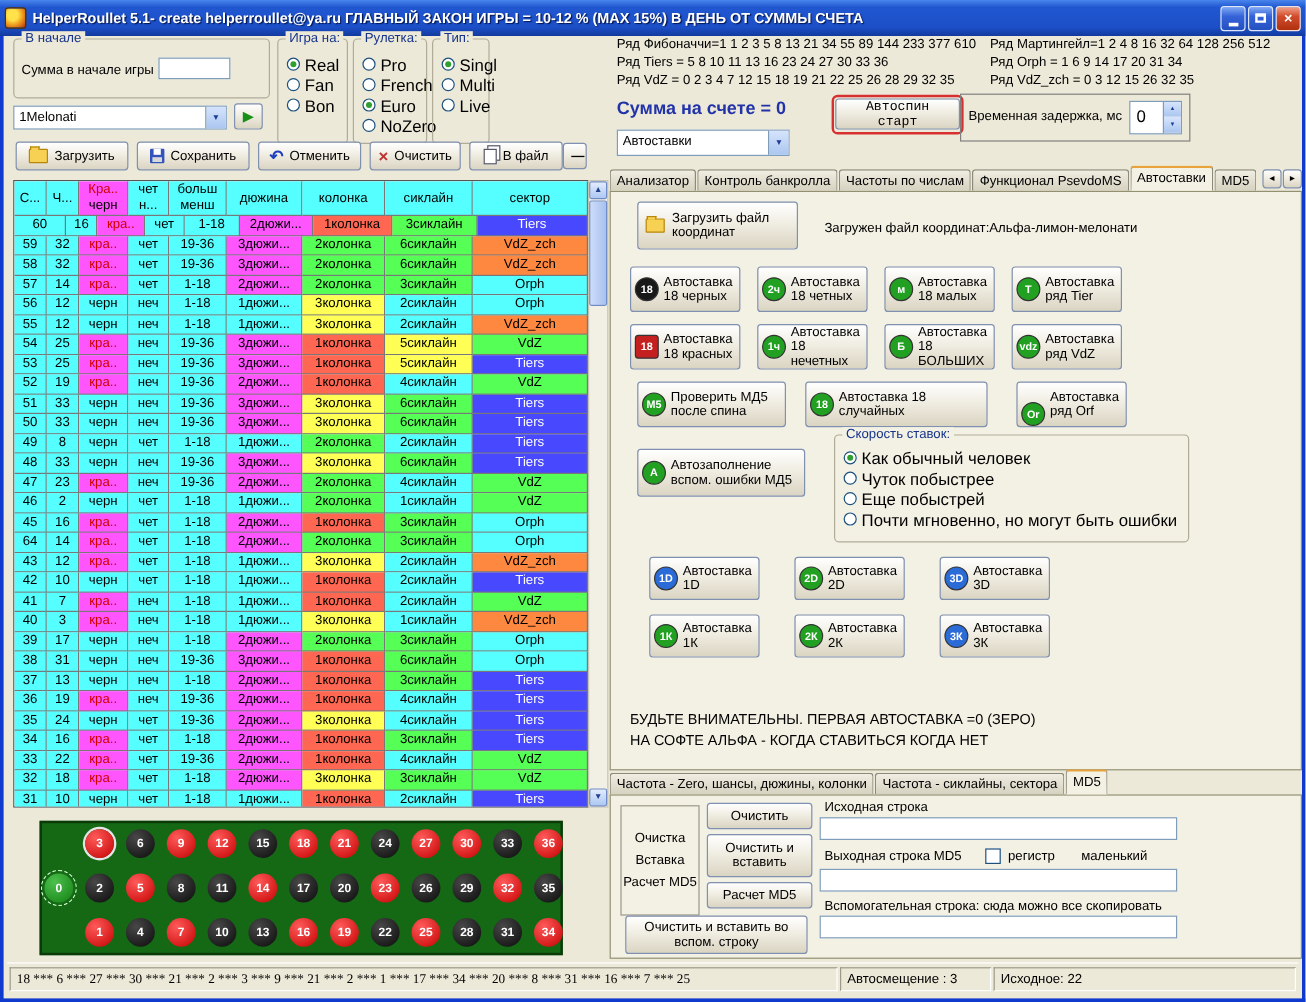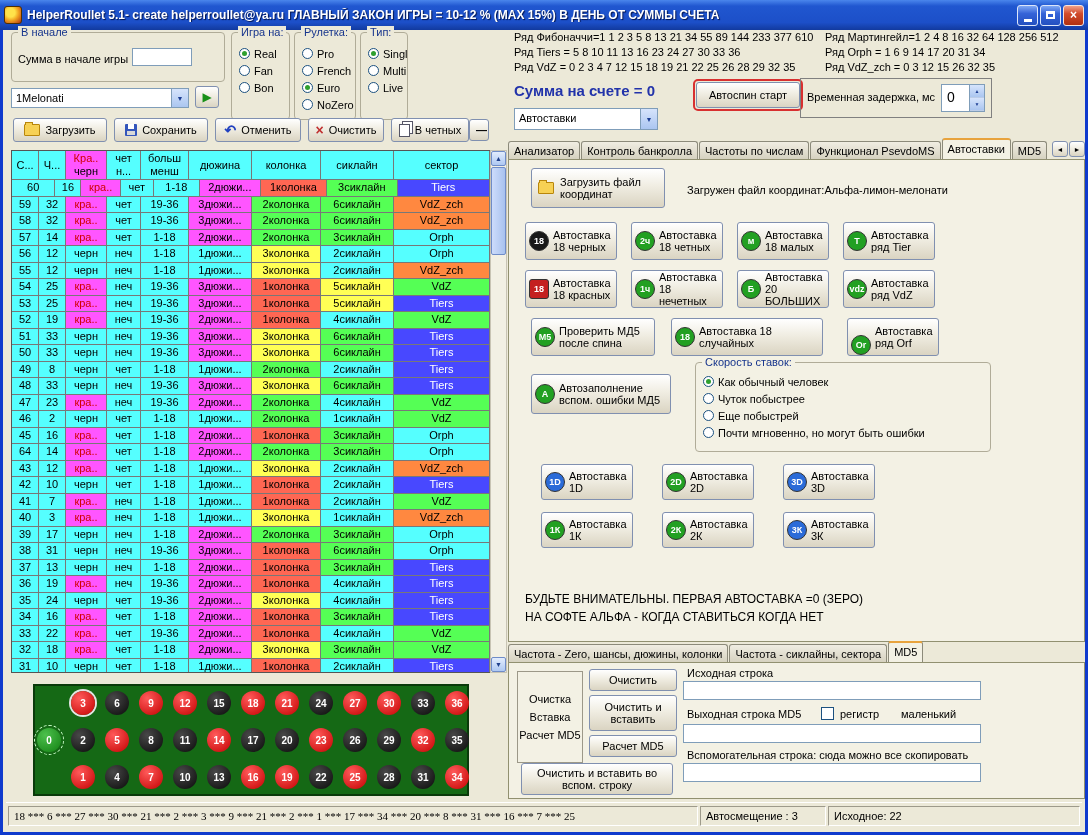--- a/index.html
+++ b/index.html
@@ -16,21 +16,21 @@
   .glyph-min{display:block;width:8px;height:3px;background:#fff;margin-top:10px;}
   .glyph-max{display:block;width:9px;height:8px;border:2px solid #fff;border-top-width:3px;box-sizing:border-box;}
   
   .group{position:absolute;border:1px solid #B0AC98;border-radius:4px;box-sizing:border-box;}
   .group-title{position:absolute;top:-7px;left:6px;background:#ECE9D8;padding:0 3px;font-size:11px;color:#16348C;}
   .btn{background:linear-gradient(#FFFFFF,#F0EDE2 45%,#DAD4C2);border:1px solid #8090B0;border-radius:3px;font-size:11px;font-family:inherit;color:#000;cursor:default;}
   input[type=text]{border:1px solid #7F9DB9;background:#fff;font-size:11px;font-family:inherit;padding:1px 3px;box-sizing:border-box;}
   .radio-item{display:flex;align-items:center;gap:4px;height:17px;padding-left:7px;}
   .radio{width:11px;height:11px;border-radius:50%;background:#fff;border:1px solid #1C5180;box-sizing:border-box;flex:0 0 auto;}
   .radio.sel::after{content:'';display:block;width:5px;height:5px;margin:2px;border-radius:50%;background:#2FA02F;}
-  .rlabel{font-size:11px;white-space:nowrap;}
+  .rlabel{font-size:14px;white-space:nowrap;}
   .checkbox{display:inline-block;width:13px;height:13px;background:#fff;border:1px solid #1C5180;box-sizing:border-box;vertical-align:middle;}
   
   .start-group{left:8px;top:32px;width:214px;height:50px;}
   .start-label{position:absolute;left:6px;top:20px;font-size:11px;}
   .start-input{position:absolute;left:120px;top:15px;width:60px;height:18px;}
   .combo{position:absolute;display:flex;background:#fff;border:1px solid #7F9DB9;box-sizing:border-box;}
   .combo-text{flex:1;font-size:11px;padding:3px 4px;white-space:nowrap;overflow:hidden;}
   .combo-arrow{width:16px;background:linear-gradient(#D6E4FC,#ABC6F0);border-left:1px solid #7F9DB9;display:flex;align-items:center;justify-content:center;font-size:7px;color:#1C3E94;}
   .profile-combo{left:8px;top:88px;width:178px;height:20px;}
   .play-btn{position:absolute;left:192px;top:86px;width:24px;height:22px;display:flex;align-items:center;justify-content:center;color:#189018;font-size:12px;}
@@ -69,21 +69,21 @@
   .bnum.red{background:radial-gradient(circle at 35% 30%,#FF5A5A,#C40000);}
   .bnum.black{background:radial-gradient(circle at 35% 30%,#484848,#0A0A0A);}
   .bnum.zero{background:radial-gradient(circle at 35% 30%,#4DC04D,#128012);outline:1px dashed #CFFFCF;outline-offset:2px;}
   .bnum.circled{box-shadow:0 0 0 2px #E4E4E4;}
   
   .rpanel{position:absolute;left:505px;top:26px;width:579px;height:773px;}
   .info-col{position:absolute;top:4px;}
   #info-col1{left:6px;} #info-col2{left:317px;}
   .info-line{font-size:11px;line-height:15px;white-space:nowrap;}
   .balance{position:absolute;left:6px;top:56px;font-size:15px;font-weight:bold;color:#2233AA;}
-  .autospin-ring{position:absolute;left:185px;top:53px;border:2px solid #D83030;border-radius:5px;padding:1px;}
+  .autospin-ring{position:absolute;left:185px;top:53px;border:2px solid #D83030;border-radius:5px;padding:1px;font-family:Liberation Mono, monospace;}
   .autospin-btn{width:104px;height:26px;font-size:11px;}
   .delay-box{position:absolute;left:292px;top:52px;width:192px;height:40px;border:1px solid #808080;box-sizing:border-box;}
   .delay-label{position:absolute;left:6px;top:12px;font-size:11px;white-space:nowrap;}
   .spinner{position:absolute;right:6px;top:5px;width:44px;height:28px;border:1px solid #7F9DB9;background:#fff;box-sizing:border-box;display:flex;}
   .spin-val{flex:1;font-size:14px;padding:4px 0 0 5px;}
   .spin-arrows{width:14px;display:flex;flex-direction:column;border-left:1px solid #7F9DB9;}
   .spin-arrows div{flex:1;background:linear-gradient(#D6E4FC,#ABC6F0);display:flex;align-items:center;justify-content:center;font-size:5px;color:#1C3E94;border-bottom:1px solid #BCCDE8;}
   .autobets-combo{left:6px;top:82px;width:144px;height:22px;}
   
   .tabstrip{position:absolute;display:flex;align-items:flex-end;}
@@ -230,21 +230,21 @@
       <button class="btn tbtn tb2">
         <span class="icon-undo">↶</span>
         <span class="tlabel">Отменить</span>
       </button>
       <button class="btn tbtn tb3">
         <span class="icon-clear">×</span>
         <span class="tlabel">Очистить</span>
       </button>
       <button class="btn tbtn tb4">
         <span class="icon-copy"></span>
-        <span class="tlabel">В четных</span>
+        <span class="tlabel">В файл</span>
       </button>
     </div>
   <button class="btn minus-btn">—</button>
 
   <div id="data-table">
       <div class="t-row t-head">
         <div class="t-cell" style="width: 27px; background: rgb(85, 255, 255);">
           <div style="line-height: 27px;">С...</div>
         </div>
         <div class="t-cell" style="width: 27px; background: rgb(85, 255, 255);">
@@ -735,21 +735,21 @@
           <button class="bet">
             <span class="bicon sq" style="background: rgb(196, 32, 32);">18</span>
             <span class="bet-label">Автоставка 18 красных</span>
           </button>
           <button class="bet">
             <span class="bicon" style="background: rgb(34, 160, 34);">1ч</span>
             <span class="bet-label">Автоставка 18 нечетных</span>
           </button>
           <button class="bet">
             <span class="bicon" style="background: rgb(34, 160, 34);">Б</span>
-            <span class="bet-label">Автоставка 20 БОЛЬШИХ</span>
+            <span class="bet-label">Автоставка 18 БОЛЬШИХ</span>
           </button>
           <button class="bet">
             <span class="bicon" style="background: rgb(34, 160, 34);">vdz</span>
             <span class="bet-label">Автоставка ряд VdZ</span>
           </button>
         </div>
       <div class="bets-row" id="bets-row3">
           <button class="bet">
             <span class="bicon" style="background: rgb(34, 160, 34);">М5</span>
             <span class="bet-label">Проверить МД5 после спина</span>

